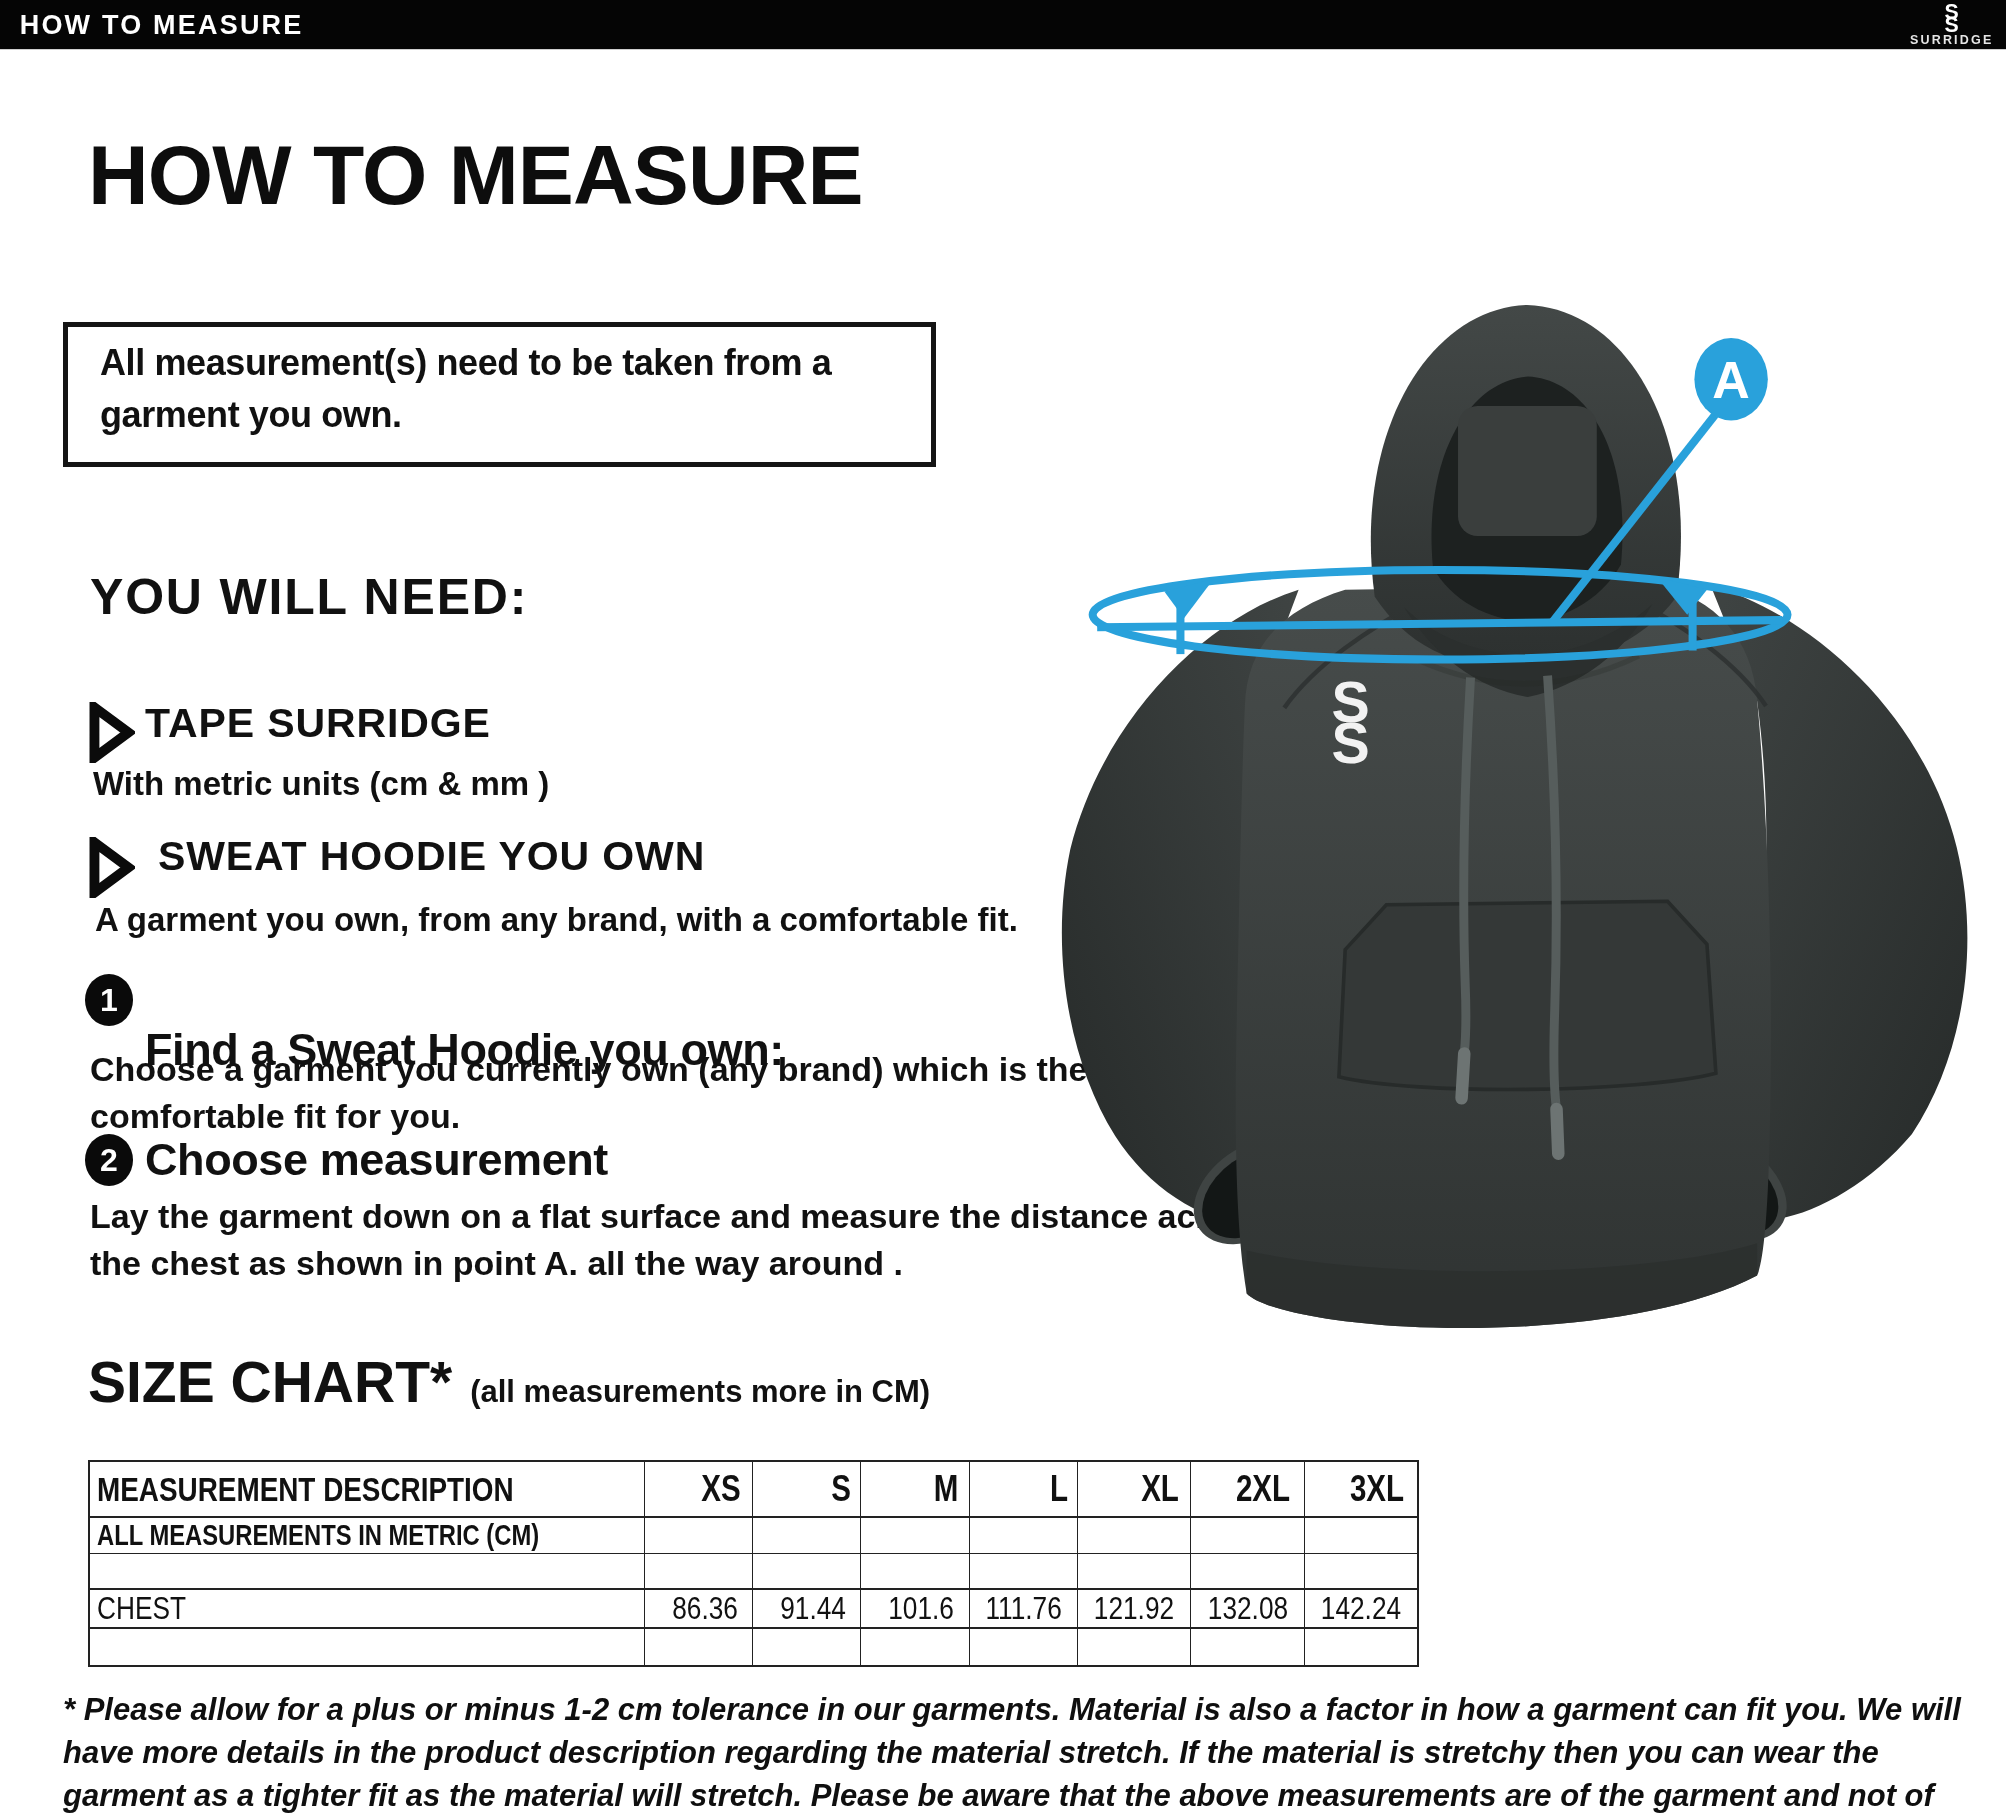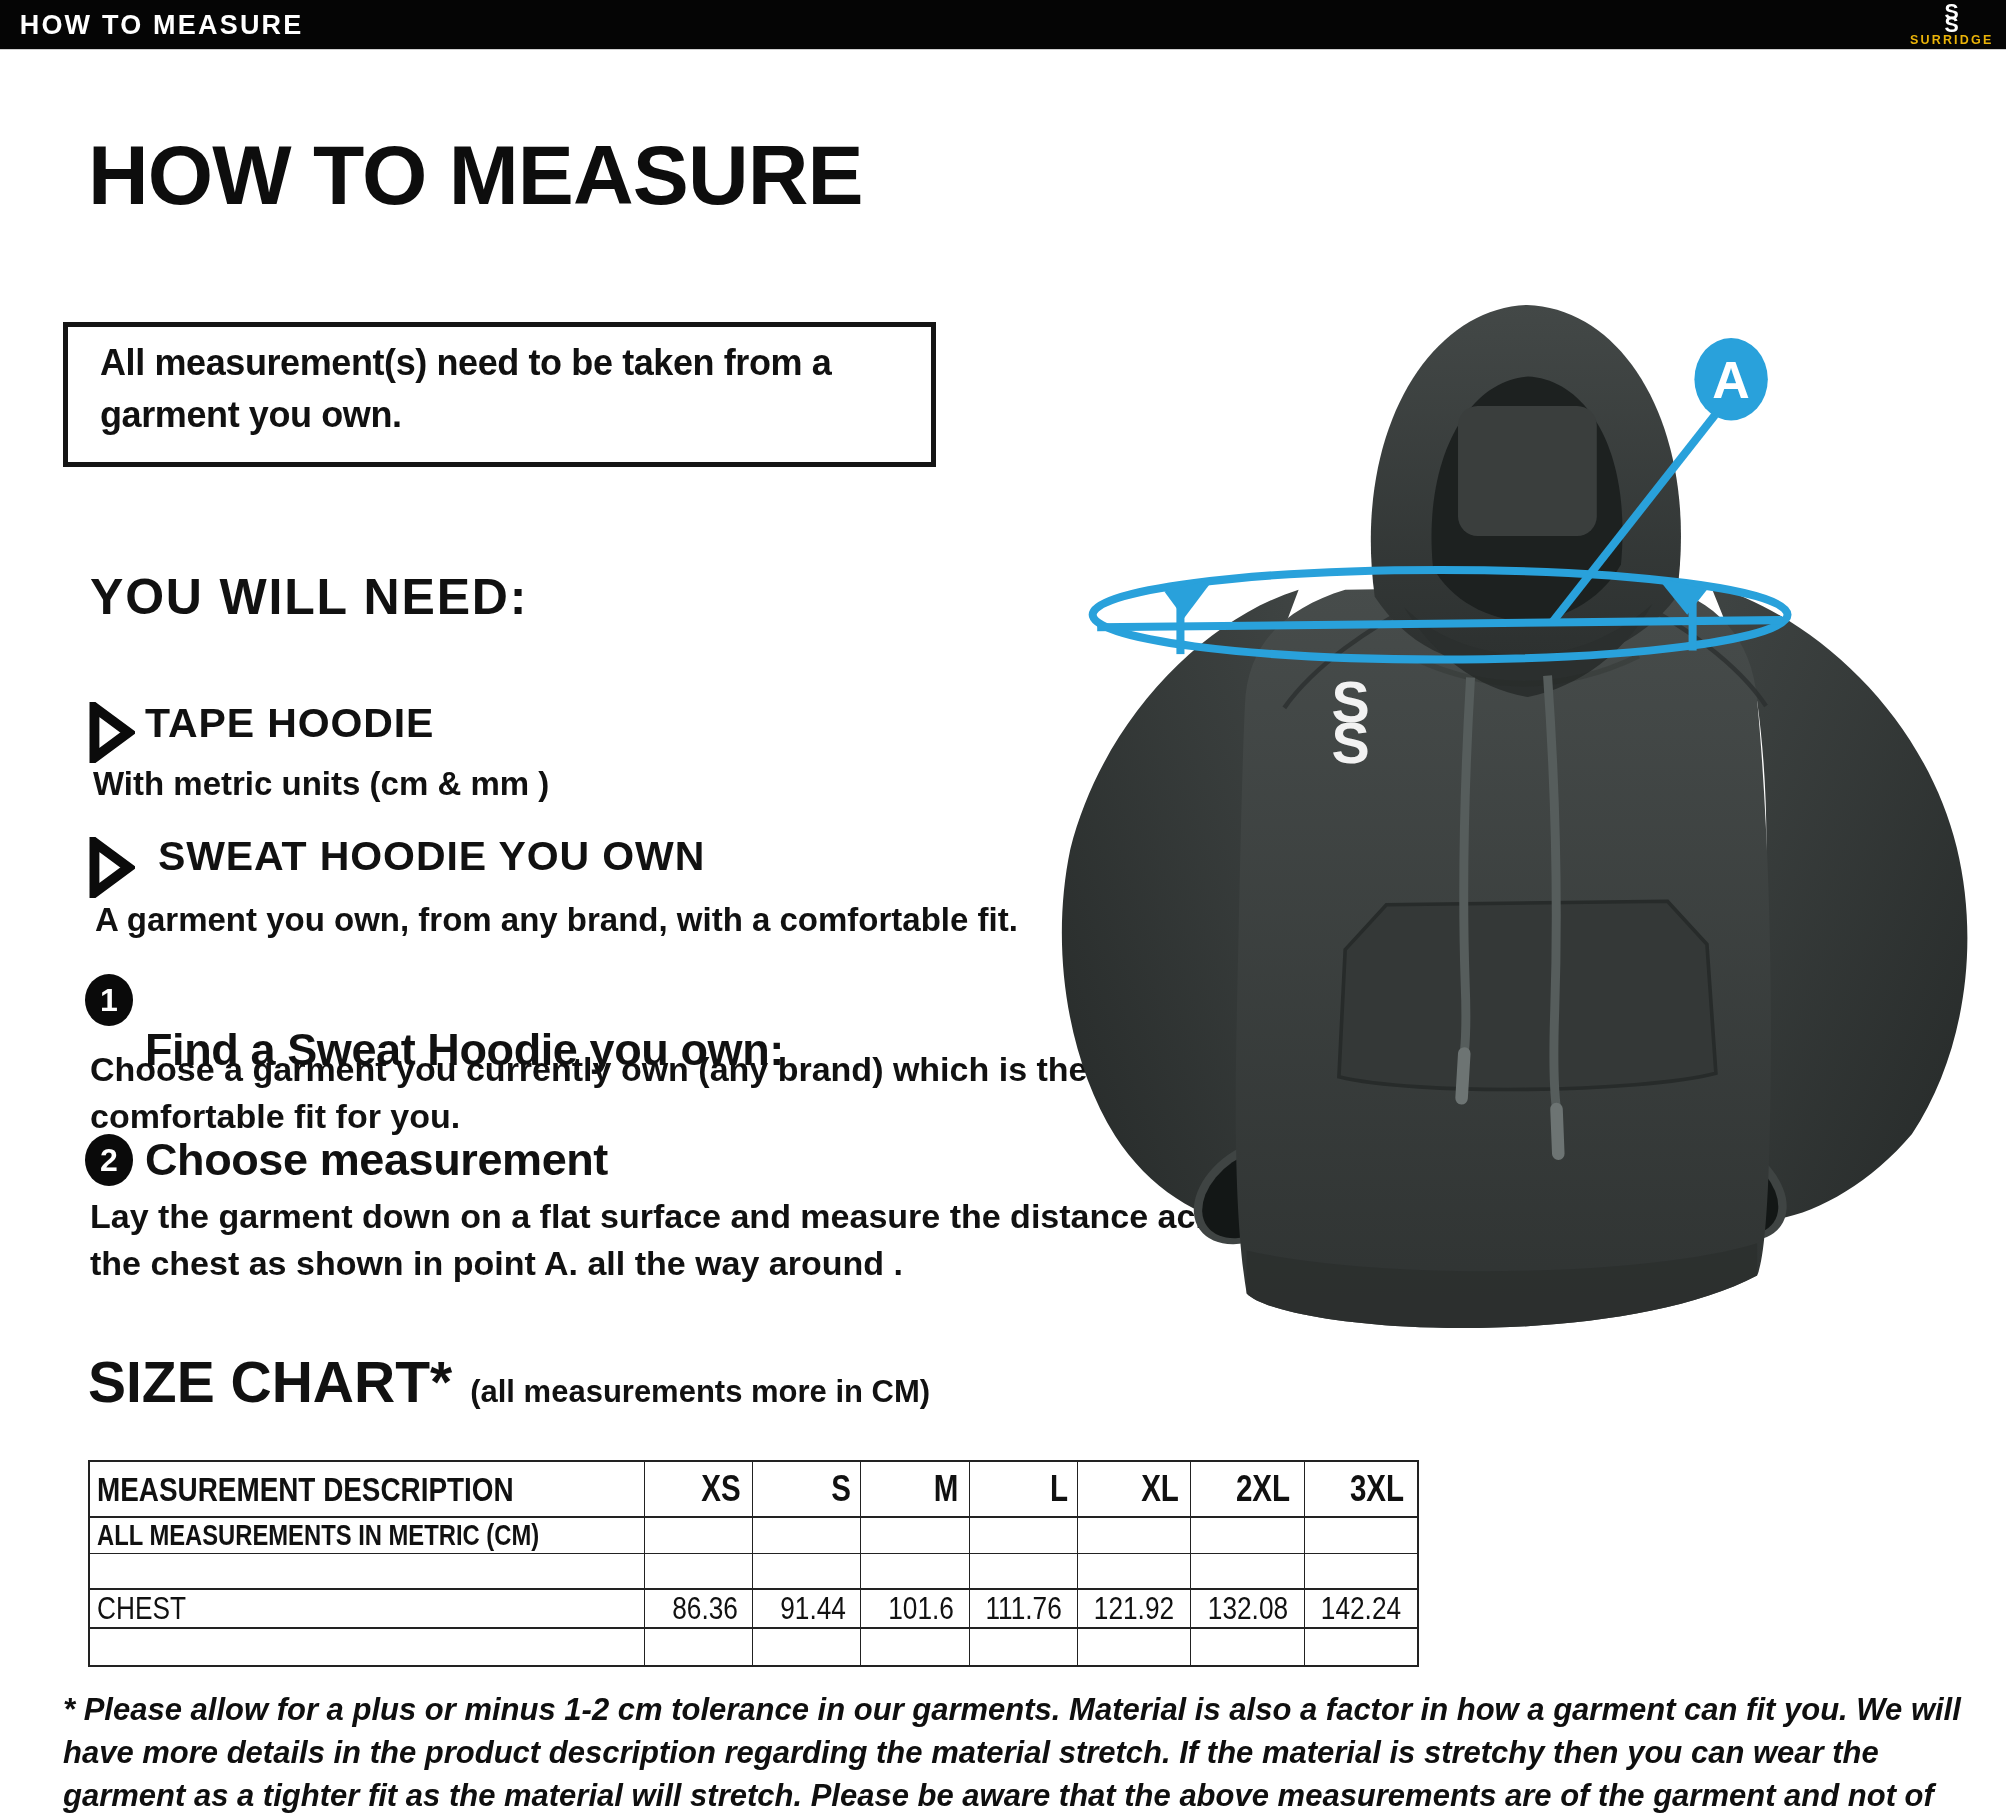--- a/index.html
+++ b/index.html
@@ -6,21 +6,21 @@
   body{width:2006px;height:1815px;position:relative;overflow:hidden;
        font-family:"Liberation Sans", sans-serif;color:#111;}
 
   
   .topbar{position:absolute;left:0;top:0;width:2006px;height:49px;background:#050505;
           border-bottom:1.8px solid #cfcfcf;}
   .topbar-title{position:absolute;left:19.7px;top:0;height:49px;line-height:51px;
           color:#fff;font-size:27px;font-weight:700;letter-spacing:2.2px;}
   .brand{position:absolute;right:12.5px;top:0.9px;display:flex;flex-direction:column;
          align-items:center;color:#fff;}
-  .brand-name{font-size:12.5px;font-weight:700;letter-spacing:2.2px;color:#eab308;}
+  .brand-name{font-size:12.5px;font-weight:700;letter-spacing:2.2px;color:#e5e5e5;}
 
   
   .h1{position:absolute;left:88px;top:127px;font-size:84px;font-weight:700;
       letter-spacing:-0.9px;color:#0d0d0d;white-space:nowrap;}
   .notice{position:absolute;left:63px;top:322px;width:873px;height:145px;
       box-sizing:border-box;border:5.4px solid #141414;padding:10px 32px;
       font-size:36px;font-weight:700;line-height:1.45;letter-spacing:-0.4px;
       white-space:pre-line;}
   .h2{position:absolute;left:90px;top:568px;font-size:50px;font-weight:700;
       letter-spacing:1.8px;white-space:nowrap;}
@@ -87,21 +87,21 @@
 <div class="h1">HOW TO MEASURE</div>
 
 <div class="notice">All measurement(s) need to be taken from a
 garment you own.</div>
 
 <div class="h2">YOU WILL NEED:</div>
 
 <svg class="tri" style="left:88px;top:702px;" viewBox="0 0 52 68">
   <polygon points="7,6 45,34 7,62" fill="#ffffff" stroke="#0b0b0b" stroke-width="11"></polygon>
 </svg>
-<div class="need-label" style="left:145px;top:700px;">TAPE HOODIE</div>
+<div class="need-label" style="left:145px;top:700px;">TAPE SURRIDGE</div>
 <div class="need-sub" style="left:93px;top:765px;">With metric units (cm &amp; mm )</div>
 
 <svg class="tri" style="left:88px;top:837px;" viewBox="0 0 52 68">
   <polygon points="7,6 45,34 7,62" fill="#ffffff" stroke="#0b0b0b" stroke-width="11"></polygon>
 </svg>
 <div class="need-label" style="left:158px;top:833px;">SWEAT HOODIE YOU OWN</div>
 <div class="need-sub" style="left:95px;top:901px;">A garment you own, from any brand, with a comfortable fit.</div>
 
 <div class="step-badge" style="left:85px;top:974px;">
   <span>1</span>

